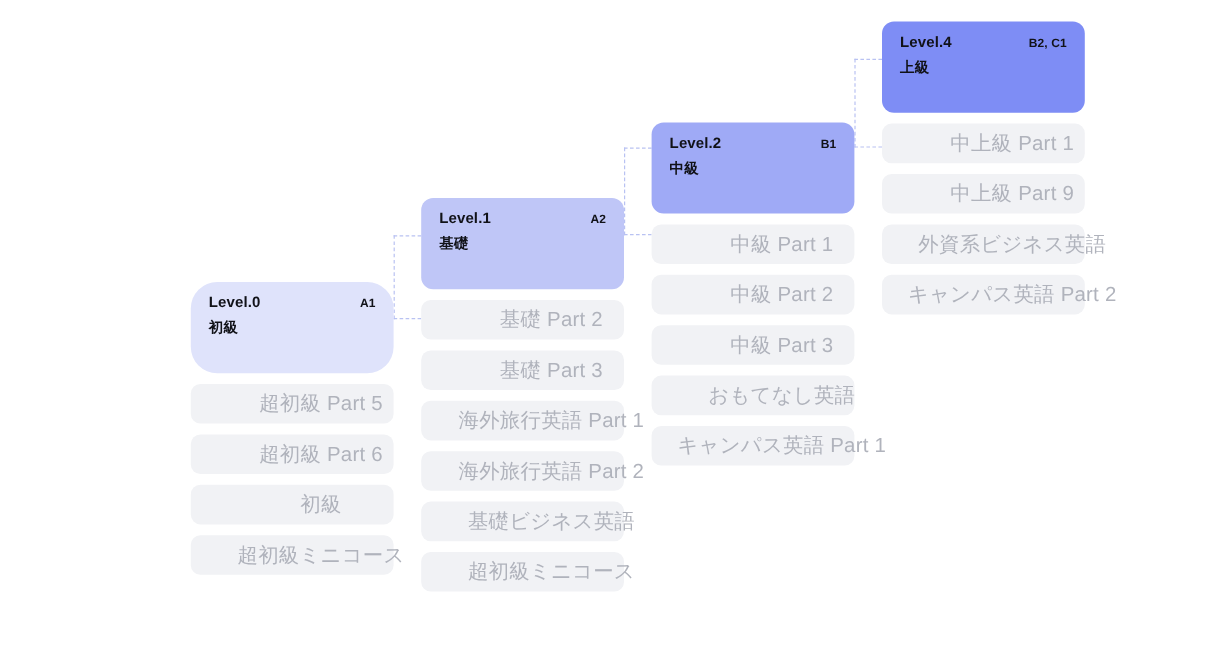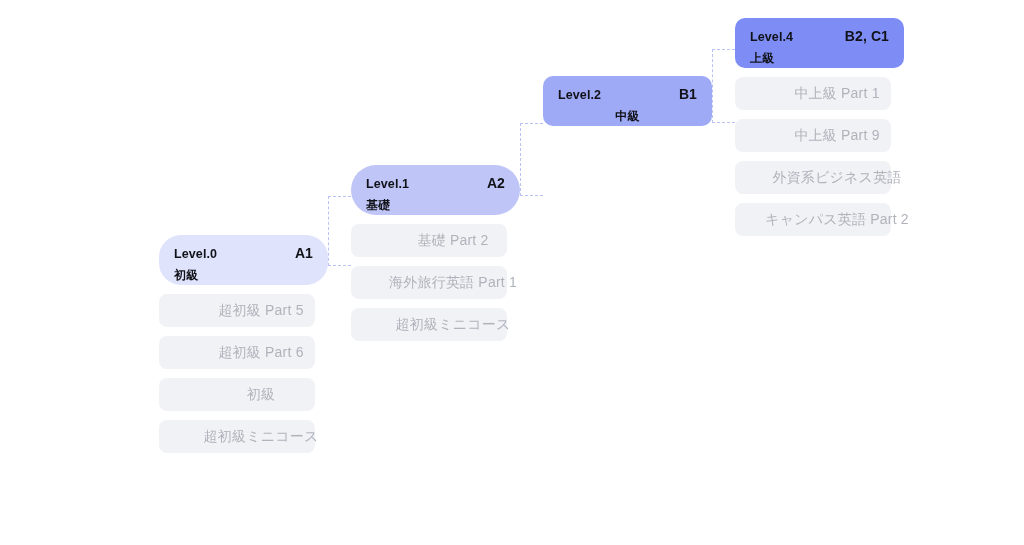--- a/index.html
+++ b/index.html
@@ -25,64 +25,64 @@
   .level-column {
     position: absolute;
     width: 169px;
   }
 
   
   .level-header {
     position: relative;
     box-sizing: border-box;
     width: 169px;
-    height: 50px;
+    height: 76px;
     border-radius: 10px;
     padding: 11px 15px 0 15px;
     color: #111218;
   }
   .level-header-top {
     display: flex;
     align-items: baseline;
     justify-content: space-between;
     line-height: 1;
   }
   .level-name {
     font-size: 12.5px;
     font-weight: bold;
     letter-spacing: .1px;
     white-space: nowrap;
   }
   .level-badge {
-    font-size: 14px;
+    font-size: 10px;
     font-weight: bold;
     letter-spacing: .1px;
     white-space: nowrap;
   }
   .level-title {
     margin-top: 8px;
     font-size: 12px;
     font-weight: bold;
     line-height: 1.05;
     letter-spacing: .3px;
   }
 
   
   .course-list {
     margin-top: 9px;
   }
   .course-pill {
     box-sizing: border-box;
-    width: 156px;
+    width: 169px;
     height: 33px;
     margin-bottom: 9px;
     border-radius: 8px;
     background: #f1f2f5;
     color: #b0b3bc;
-    font-size: 14px;
+    font-size: 17px;
     letter-spacing: .2px;
     display: flex;
     align-items: center;
     justify-content: center;
     white-space: nowrap;
     padding-left: 48px;
   }
   .course-pill:last-child { margin-bottom: 0; }
 
   
@@ -148,41 +148,51 @@
     </div>
     <div class="course-list">
       <div class="course-pill">超初級 Part 5</div>
       <div class="course-pill">超初級 Part 6</div>
       <div class="course-pill">初級</div>
       <div class="course-pill">超初級ミニコース</div>
     </div>
   </div>
 
   <div class="level-column" style="left:351px; top:165px;">
-    <div class="level-header" style="background:#bfc6f7;border-radius:28px;">
+    <div class="level-header" style="background:#bfc6f7;">
       <div class="level-header-top">
         <span class="level-name">Level.1</span>
         <span class="level-badge">A2</span>
       </div>
       <div class="level-title">基礎</div>
     </div>
     <div class="course-list">
       <div class="course-pill">基礎 Part 2</div>
+      <div class="course-pill">基礎 Part 3</div>
       <div class="course-pill">海外旅行英語 Part 1</div>
+      <div class="course-pill">海外旅行英語 Part 2</div>
+      <div class="course-pill">基礎ビジネス英語</div>
       <div class="course-pill">超初級ミニコース</div>
     </div>
   </div>
 
-  <div class="level-column" style="left:543px; top:76px;text-align:center;">
+  <div class="level-column" style="left:543px; top:102px;">
     <div class="level-header" style="background:#9faaf6;">
       <div class="level-header-top">
         <span class="level-name">Level.2</span>
         <span class="level-badge">B1</span>
       </div>
       <div class="level-title">中級</div>
+    </div>
+    <div class="course-list">
+      <div class="course-pill">中級 Part 1</div>
+      <div class="course-pill">中級 Part 2</div>
+      <div class="course-pill">中級 Part 3</div>
+      <div class="course-pill">おもてなし英語</div>
+      <div class="course-pill">キャンパス英語 Part 1</div>
     </div>
   </div>
 
   <div class="level-column" style="left:735px; top:18px;">
     <div class="level-header" style="background:#7e8df5;">
       <div class="level-header-top">
         <span class="level-name">Level.4</span>
         <span class="level-badge">B2, C1</span>
       </div>
       <div class="level-title">上級</div>

